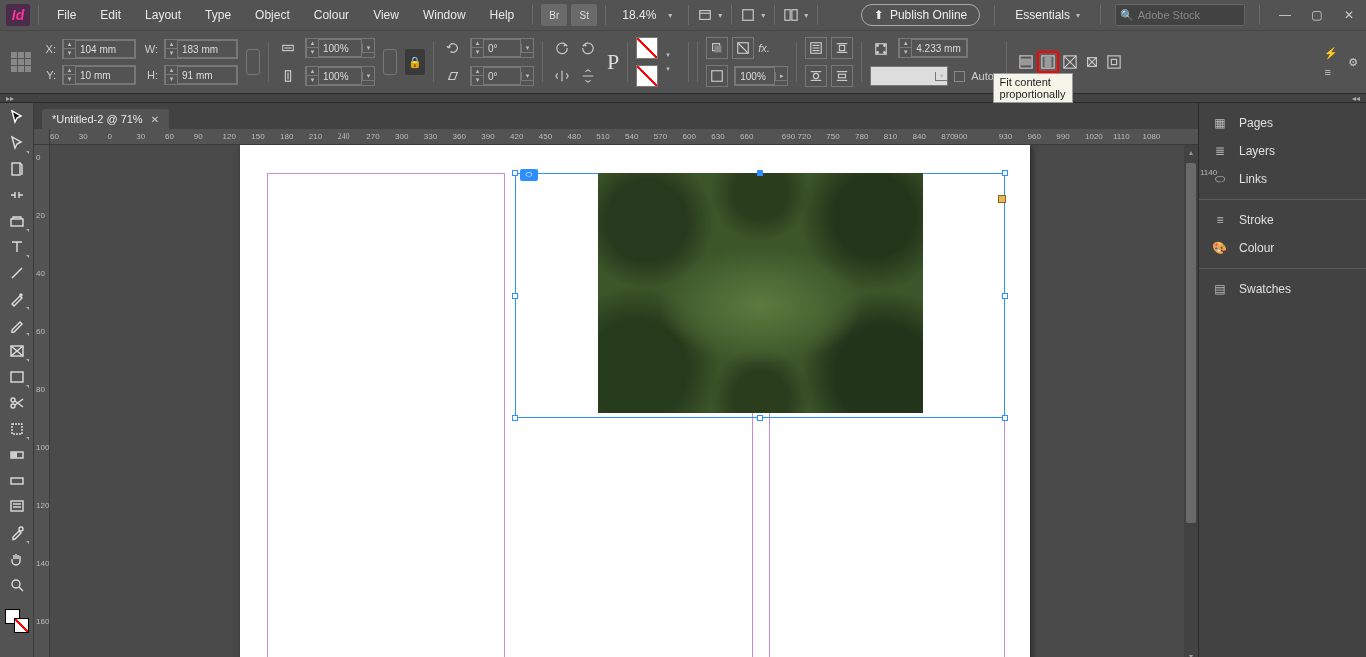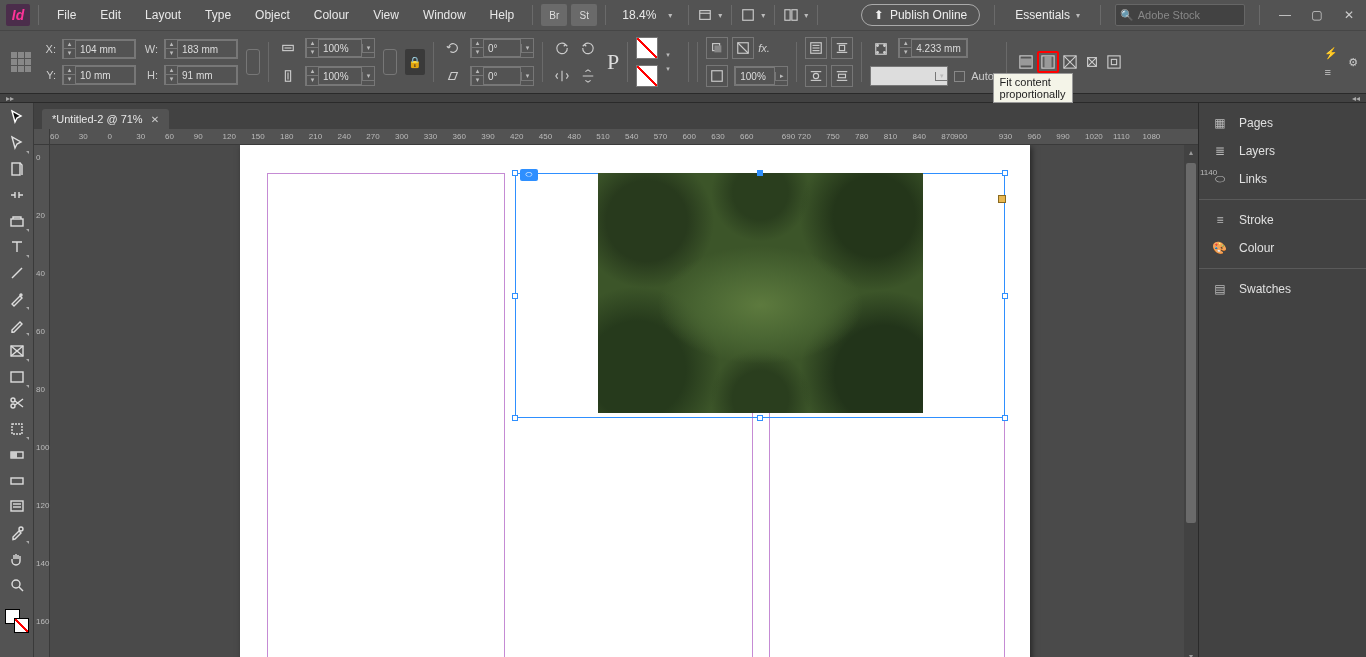--- a/index.html
+++ b/index.html
@@ -640,21 +640,21 @@
           <div class="tick" style="left: 0px;">60</div>
           <div class="tick" style="left: 28.75px;">30</div>
           <div class="tick" style="left: 57.5px;">0</div>
           <div class="tick" style="left: 86.25px;">30</div>
           <div class="tick" style="left: 115px;">60</div>
           <div class="tick" style="left: 143.75px;">90</div>
           <div class="tick" style="left: 172.5px;">120</div>
           <div class="tick" style="left: 201.25px;">150</div>
           <div class="tick" style="left: 230px;">180</div>
           <div class="tick" style="left: 258.75px;">210</div>
-          <div class="tick" style="left: 287.5px;">240</div>
+          <div class="tick" style="left: 287.5px; font-family: Liberation Serif, serif;">240</div>
           <div class="tick" style="left: 316.25px;">270</div>
           <div class="tick" style="left: 345px;">300</div>
           <div class="tick" style="left: 373.75px;">330</div>
           <div class="tick" style="left: 402.5px;">360</div>
           <div class="tick" style="left: 431.25px;">390</div>
           <div class="tick" style="left: 460px;">420</div>
           <div class="tick" style="left: 488.75px;">450</div>
           <div class="tick" style="left: 517.5px;">480</div>
           <div class="tick" style="left: 546.25px;">510</div>
           <div class="tick" style="left: 575px;">540</div>

